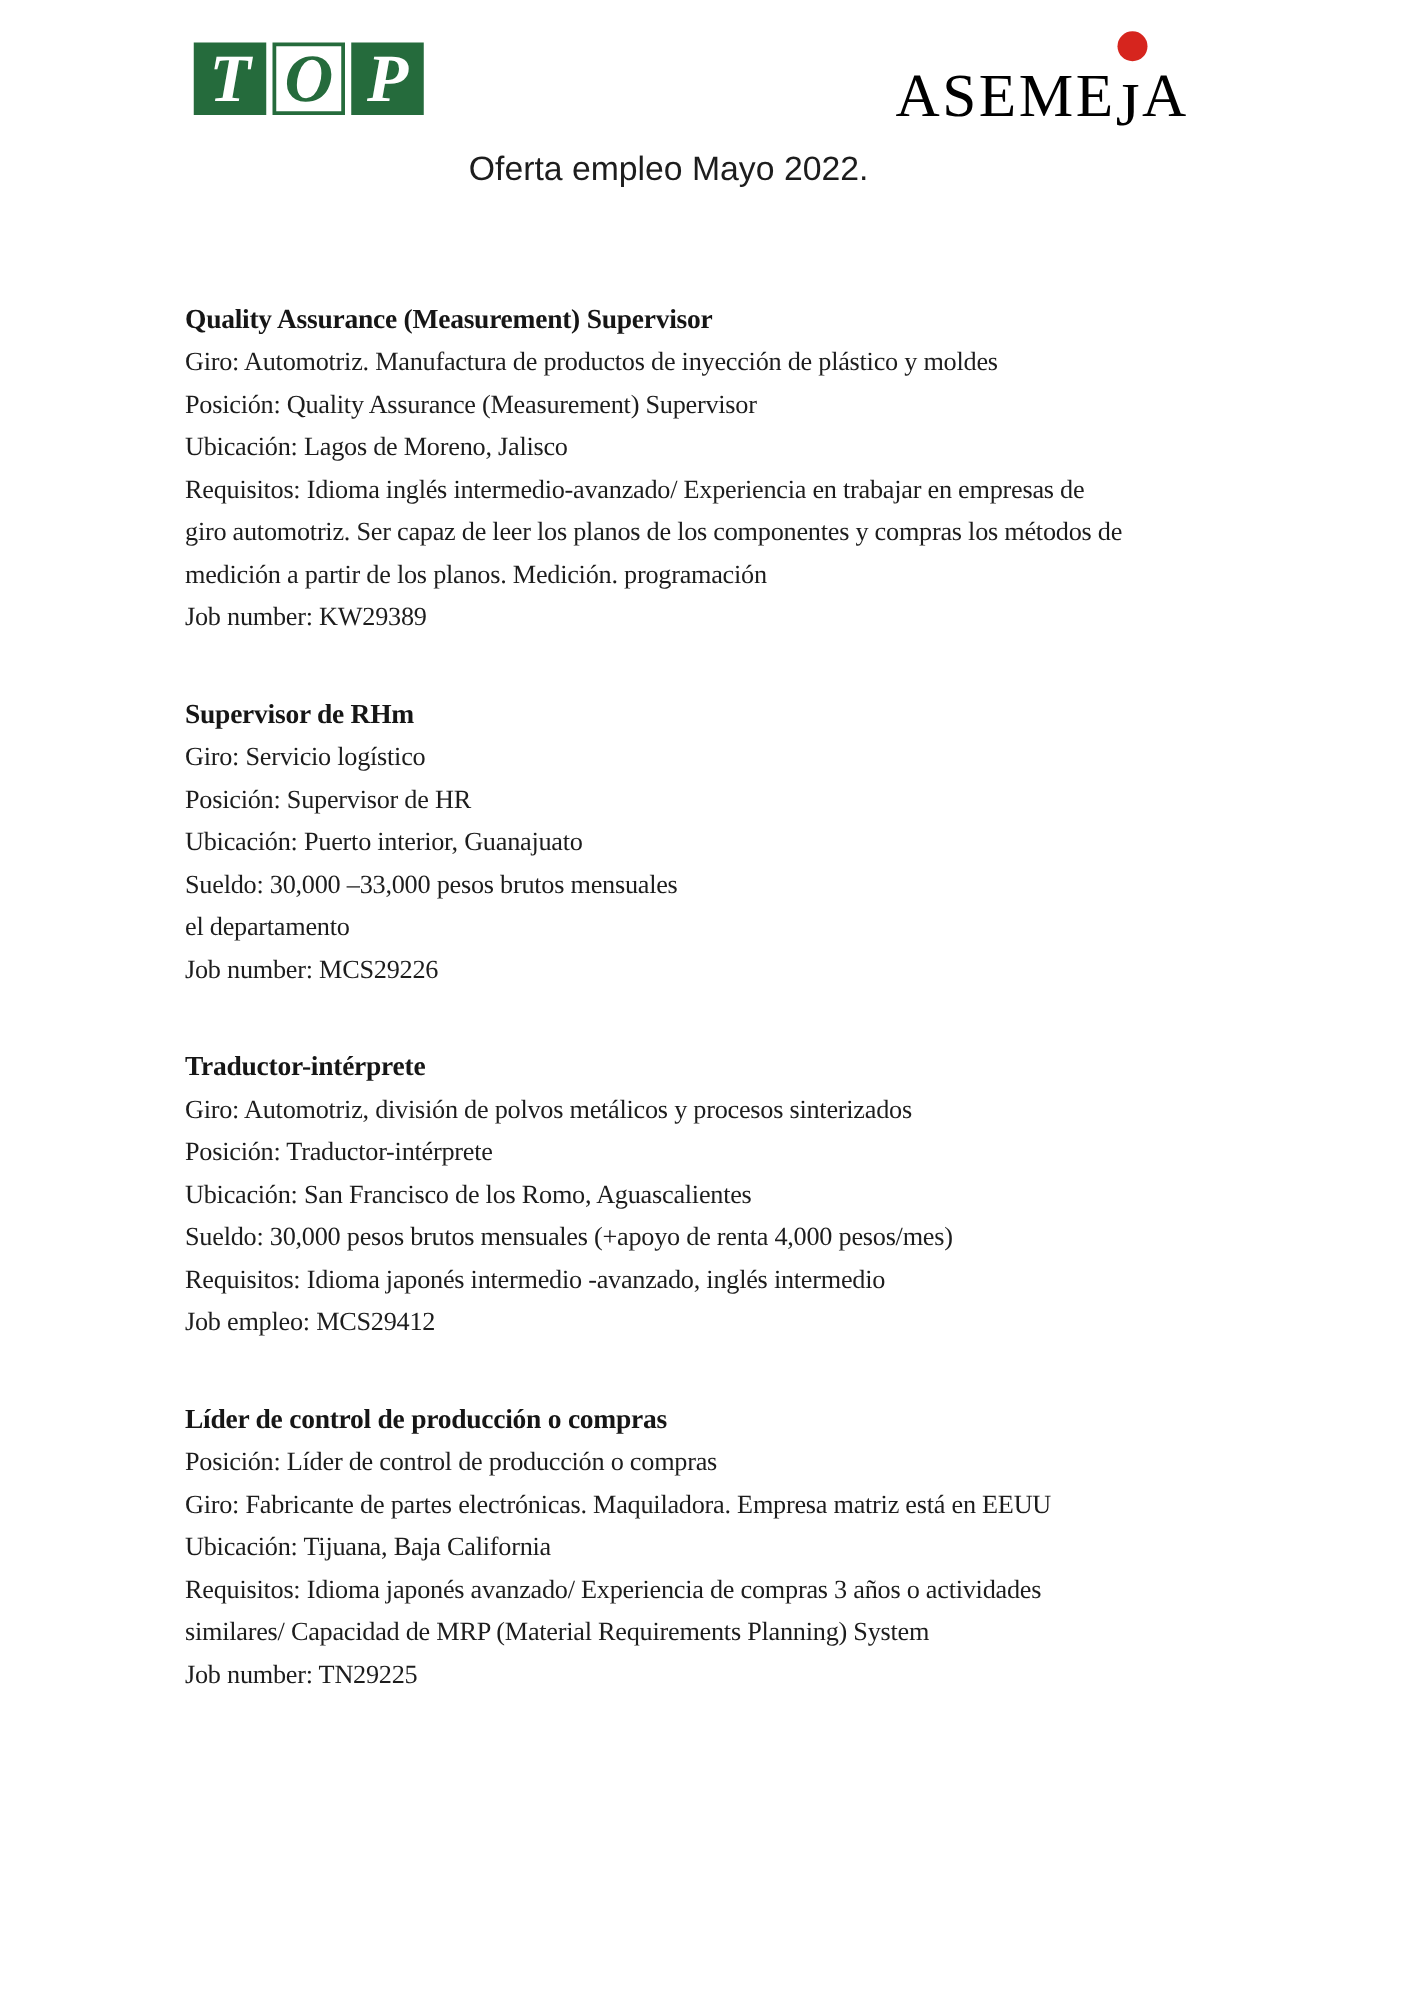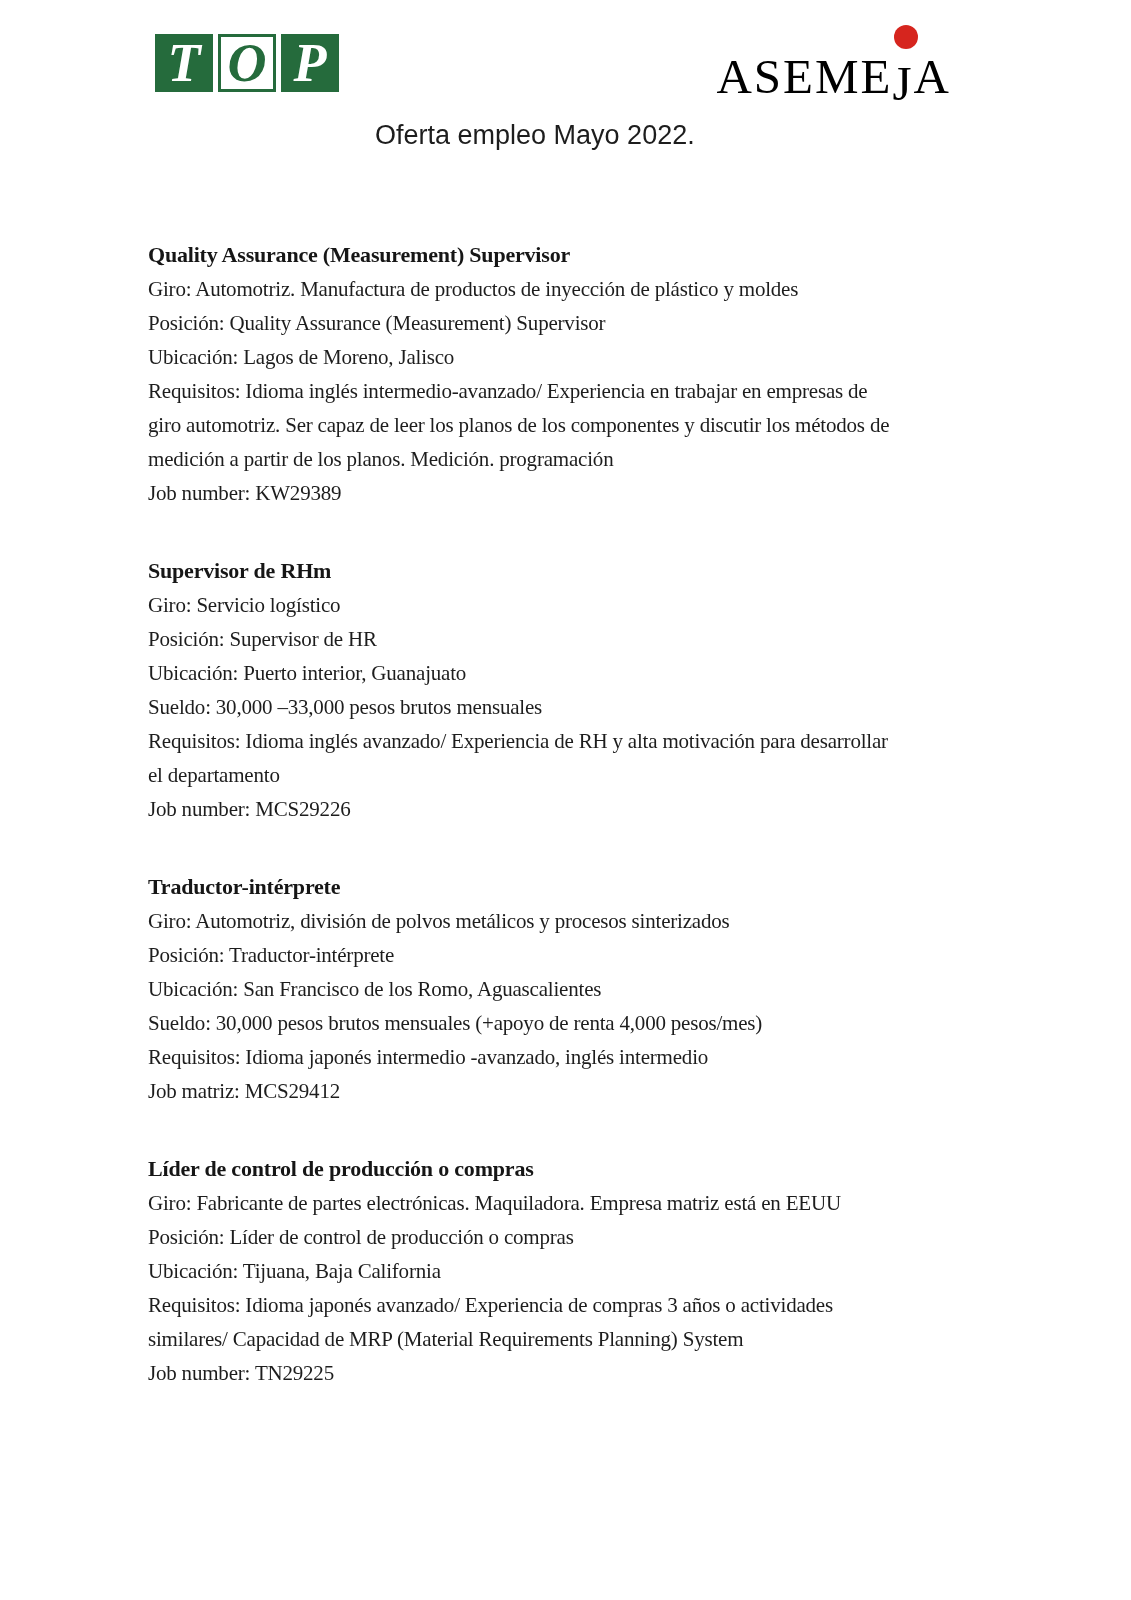--- a/index.html
+++ b/index.html
@@ -93,50 +93,49 @@
 
   <div class="doc-title">Oferta empleo Mayo 2022.</div>
 
   <div class="content" id="job-list">
   <section class="job">
     <h2 class="job-title">Quality Assurance (Measurement) Supervisor</h2>
   <p class="line">Giro: Automotriz. Manufactura de productos de inyección de plástico y moldes</p>
         <p class="line">Posición: Quality Assurance (Measurement) Supervisor</p>
         <p class="line">Ubicación: Lagos de Moreno, Jalisco</p>
         <p class="line">Requisitos: Idioma inglés intermedio-avanzado/ Experiencia en trabajar en empresas de</p>
-        <p class="line">giro automotriz. Ser capaz de leer los planos de los componentes y discutir los métodos de</p>
+        <p class="line">giro automotriz. Ser capaz de leer los planos de los componentes y compras los métodos de</p>
         <p class="line">medición a partir de los planos. Medición. programación</p>
         <p class="line">Job number: KW29389</p>
       </section>
 
   <section class="job">
     <h2 class="job-title">Supervisor de RHm</h2>
   <p class="line">Giro: Servicio logístico</p>
         <p class="line">Posición: Supervisor de HR</p>
         <p class="line">Ubicación: Puerto interior, Guanajuato</p>
         <p class="line">Sueldo: 30,000 –33,000 pesos brutos mensuales</p>
-        <p class="line">Requisitos: Idioma inglés avanzado/ Experiencia de RH y alta motivación para desarrollar</p>
         <p class="line">el departamento</p>
         <p class="line">Job number: MCS29226</p>
       </section>
 
   <section class="job">
     <h2 class="job-title">Traductor-intérprete</h2>
   <p class="line">Giro: Automotriz, división de polvos metálicos y procesos sinterizados</p>
         <p class="line">Posición: Traductor-intérprete</p>
         <p class="line">Ubicación: San Francisco de los Romo, Aguascalientes</p>
         <p class="line">Sueldo: 30,000 pesos brutos mensuales (+apoyo de renta 4,000 pesos/mes)</p>
         <p class="line">Requisitos: Idioma japonés intermedio -avanzado, inglés intermedio</p>
-        <p class="line">Job matriz: MCS29412</p>
+        <p class="line">Job empleo: MCS29412</p>
       </section>
 
   <section class="job">
     <h2 class="job-title">Líder de control de producción o compras</h2>
-  <p class="line">Giro: Fabricante de partes electrónicas. Maquiladora. Empresa matriz está en EEUU</p>
-        <p class="line">Posición: Líder de control de producción o compras</p>
+  <p class="line">Posición: Líder de control de producción o compras</p>
+        <p class="line">Giro: Fabricante de partes electrónicas. Maquiladora. Empresa matriz está en EEUU</p>
         <p class="line">Ubicación: Tijuana, Baja California</p>
         <p class="line">Requisitos: Idioma japonés avanzado/ Experiencia de compras 3 años o actividades</p>
         <p class="line">similares/ Capacidad de MRP (Material Requirements Planning) System</p>
         <p class="line">Job number: TN29225</p>
       </section>
 </div>
 
 </div>
 
 </body></html>

